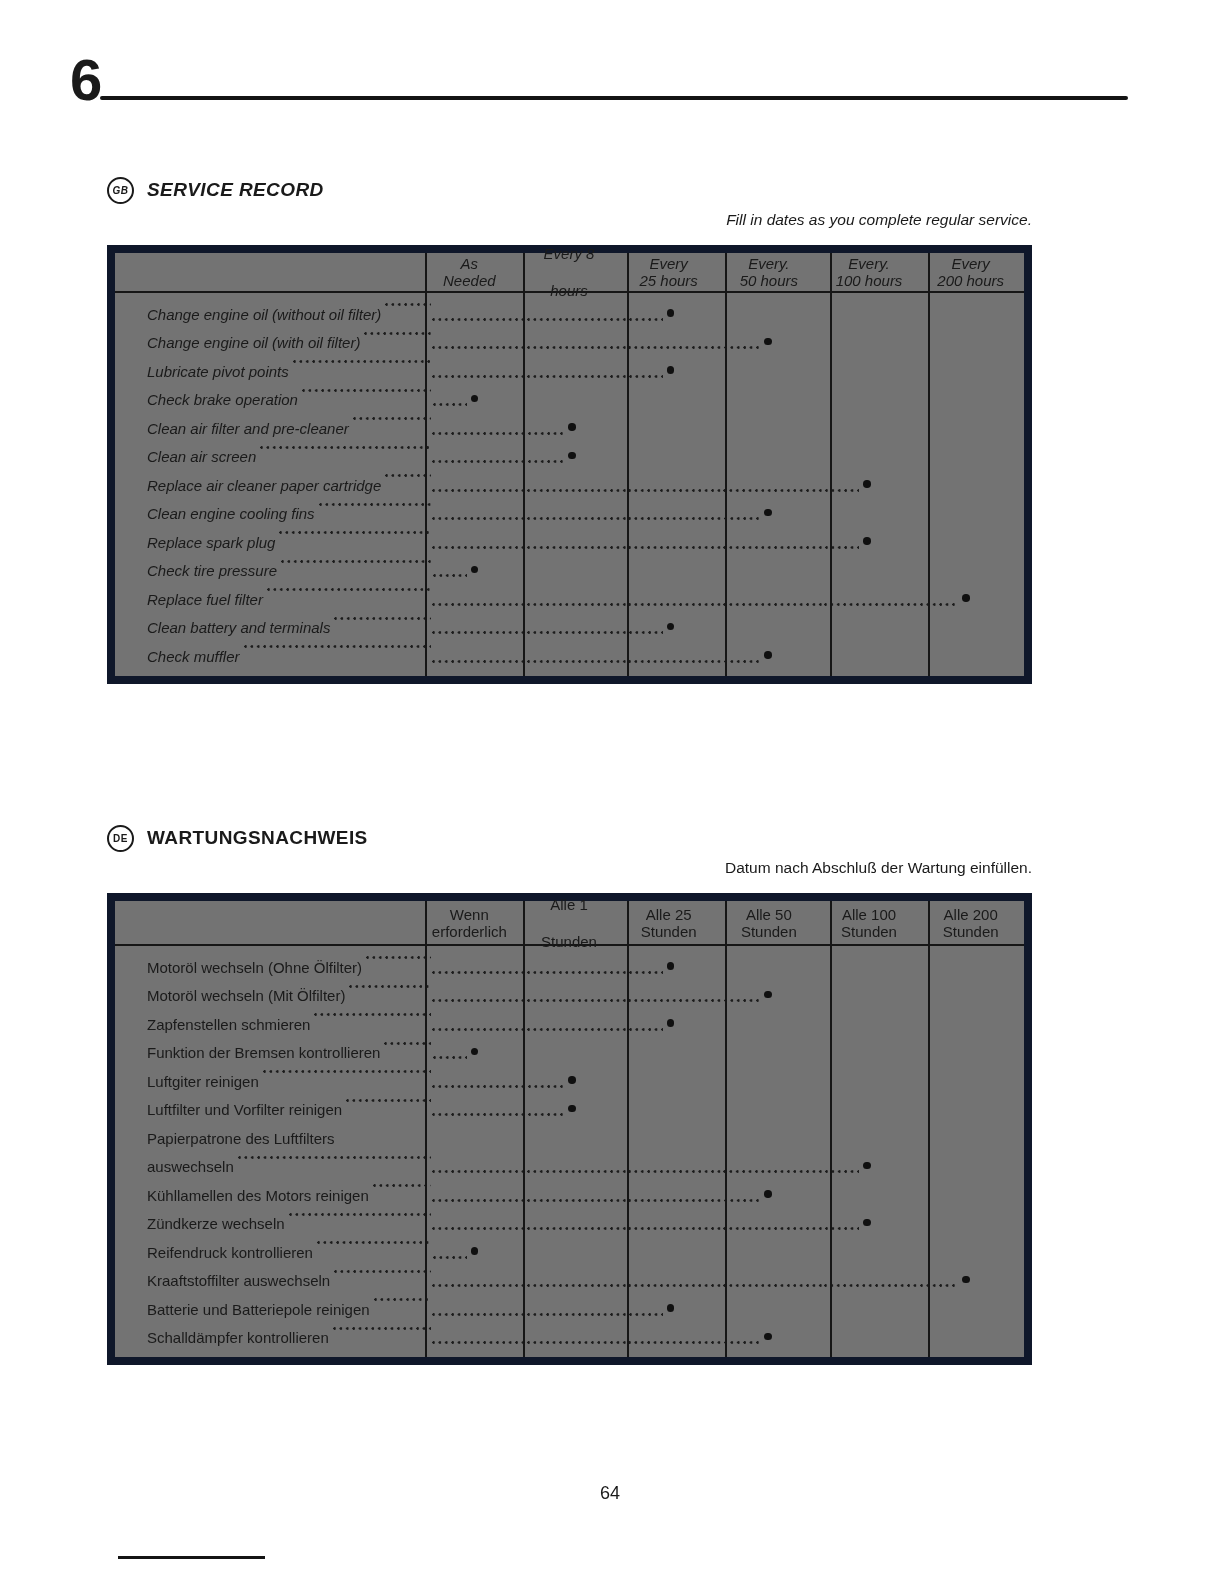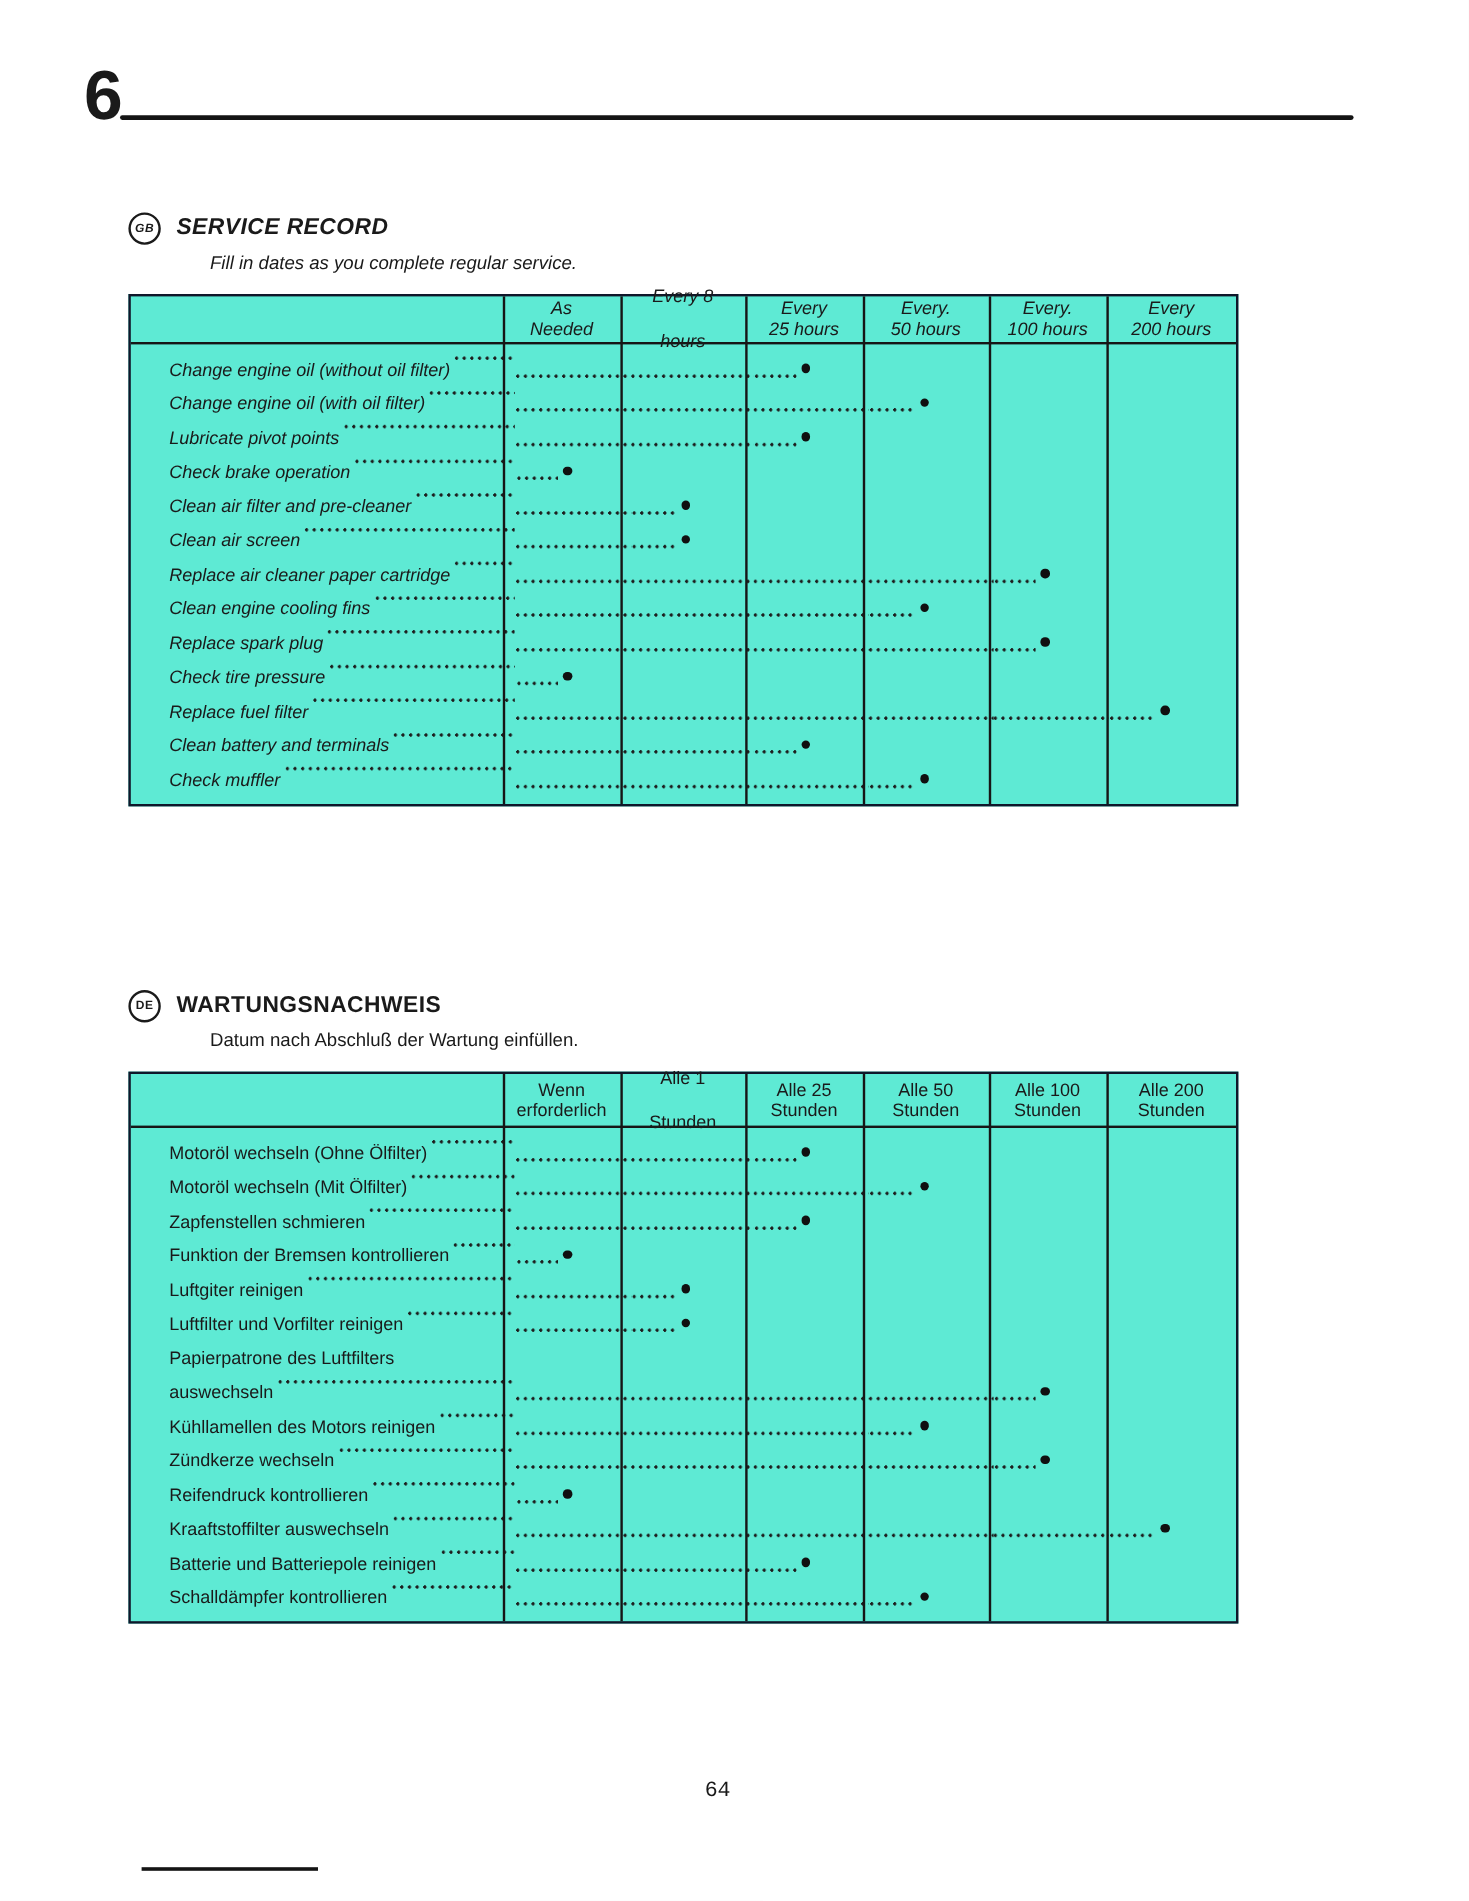--- a/index.html
+++ b/index.html
@@ -20,24 +20,24 @@
   .block { position: absolute; left: 107px; width: 925px; }
   .b1 { top: 176px; font-style: italic; }
   .b2 { top: 824px; }
   .block-head { display: flex; align-items: center; gap: 13px; height: 28px; }
   .badge {
     width: 27px; height: 27px; border: 2px solid #1a1a1a; border-radius: 50%;
     display: flex; align-items: center; justify-content: center;
     font-size: 10px; font-weight: bold; letter-spacing: .5px; flex: 0 0 auto;
   }
   .title { font-size: 19px; font-weight: bold; letter-spacing: .4px; }
-  .subtitle { margin: 7px 0 0 68px; font-size: 15.5px; }
+  .subtitle { margin: 7px 0 0 68px; font-size: 15.5px; text-align: right; }
   .table {
     position: relative; margin-top: 16px;
-    border: 2px solid #0f172a; background: #5eead4;
+    border: 8px solid #0f172a; background: #737373;
   }
   .thead { display: flex; border-bottom: 2px solid #161616; }
   .t1 .thead { height: 40px; }
   .t2 .thead { height: 45px; }
   .hcell {
     display: flex; flex-direction: column; justify-content: center;
     align-items: center; font-size: 15px; line-height: 17px; text-align: center;
   }
   .col-label { width: 310px; }
   .c0 { width: 98px; } .c1 { width: 104px; gap: 20px; } .c2 { width: 98px; }
@@ -57,22 +57,22 @@
     background-size: 6.4px 3px; background-repeat: repeat-x;
   }
   .cell.pass::after { left: 0; right: 0; }
   .lead { position: absolute; left: 0; top: 0; bottom: 0; width: 38%; }
   .bullet {
     position: absolute; left: 41%; bottom: 12px;
     width: 7.5px; height: 7.5px; border-radius: 50%; background: #101010;
   }
   .vline { position: absolute; top: 0; bottom: 0; width: 2px; background: #161616; }
   .page-number {
-    position: absolute; left: 0; top: 1483px; width: 1196px;
-    text-align: center; font-size: 18px; font-family: Liberation Mono, monospace;
+    position: absolute; left: 12px; top: 1483px; width: 1196px;
+    text-align: center; font-size: 18px;
   }
   .footer-rule {
     position: absolute; left: 118px; top: 1556px;
     width: 147px; height: 3px; background: #141414;
   }
 </style>
 </head>
 <body>
 
 <div class="page">

